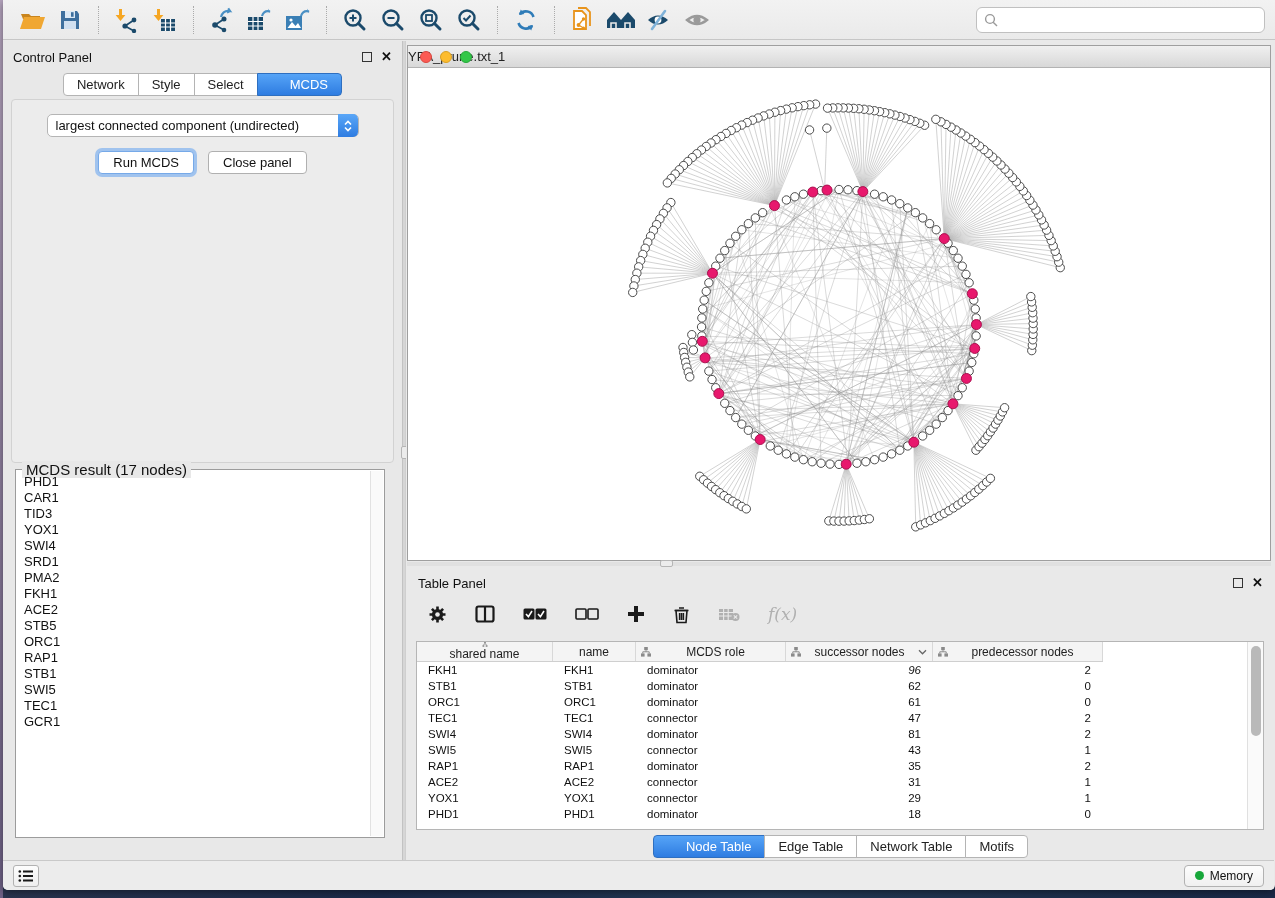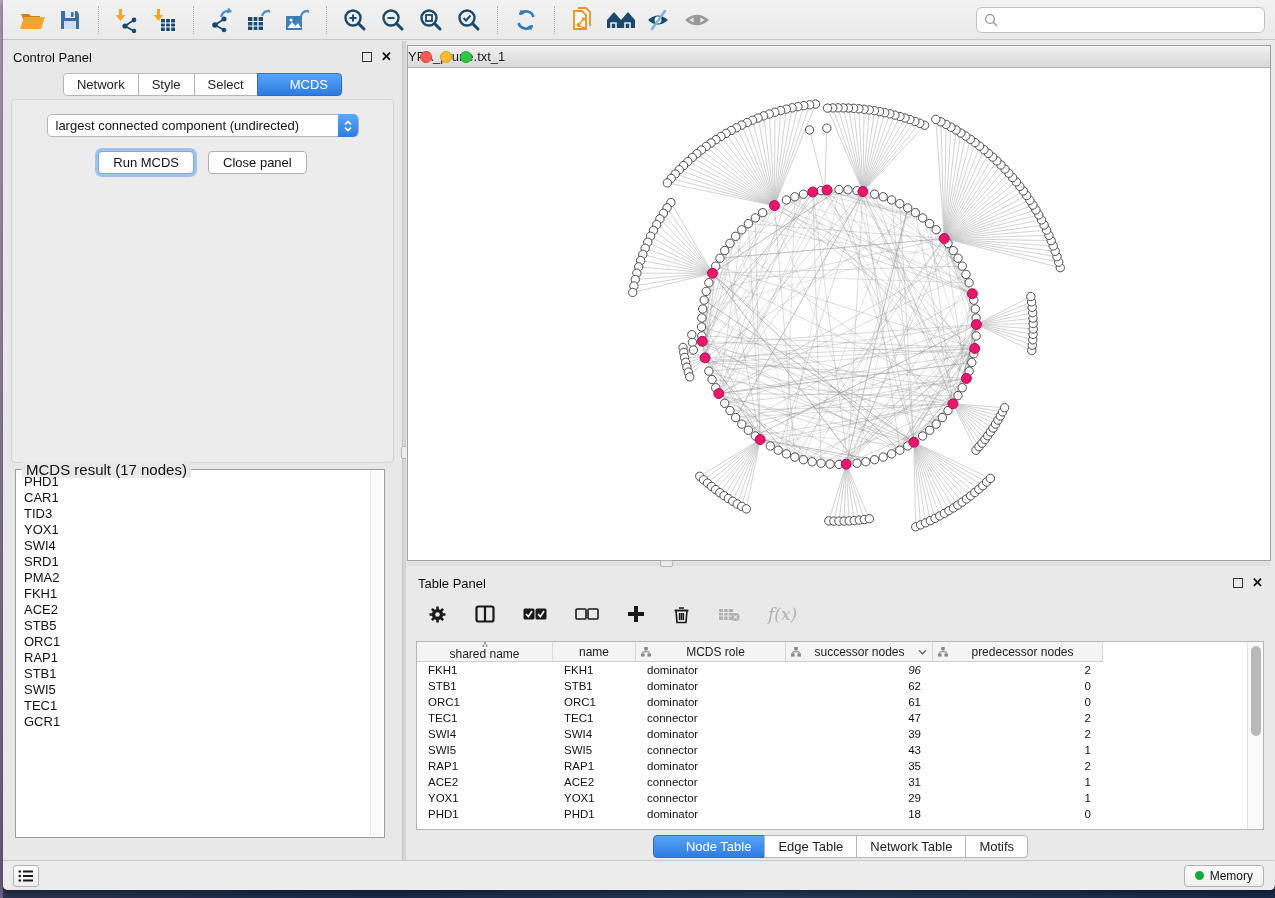--- a/index.html
+++ b/index.html
@@ -1169,21 +1169,21 @@
                 <div class="td" style="width: 136px; padding: 0px 0px 0px 11px;">TEC1</div>
                 <div class="td" style="width: 83px; padding: 0px 0px 0px 11px;">TEC1</div>
                 <div class="td" style="width: 150px; padding: 0px 0px 0px 11px;">connector</div>
                 <div class="td num" style="width: 147px; padding: 0px 12px 0px 0px;">47</div>
                 <div class="td num" style="width: 170px; padding: 0px 12px 0px 0px;">2</div>
               </div>
               <div class="tr">
                 <div class="td" style="width: 136px; padding: 0px 0px 0px 11px;">SWI4</div>
                 <div class="td" style="width: 83px; padding: 0px 0px 0px 11px;">SWI4</div>
                 <div class="td" style="width: 150px; padding: 0px 0px 0px 11px;">dominator</div>
-                <div class="td num" style="width: 147px; padding: 0px 12px 0px 0px;">39</div>
+                <div class="td num" style="width: 147px; padding: 0px 12px 0px 0px;">81</div>
                 <div class="td num" style="width: 170px; padding: 0px 12px 0px 0px;">2</div>
               </div>
               <div class="tr">
                 <div class="td" style="width: 136px; padding: 0px 0px 0px 11px;">SWI5</div>
                 <div class="td" style="width: 83px; padding: 0px 0px 0px 11px;">SWI5</div>
                 <div class="td" style="width: 150px; padding: 0px 0px 0px 11px;">connector</div>
                 <div class="td num" style="width: 147px; padding: 0px 12px 0px 0px;">43</div>
                 <div class="td num" style="width: 170px; padding: 0px 12px 0px 0px;">1</div>
               </div>
               <div class="tr">

